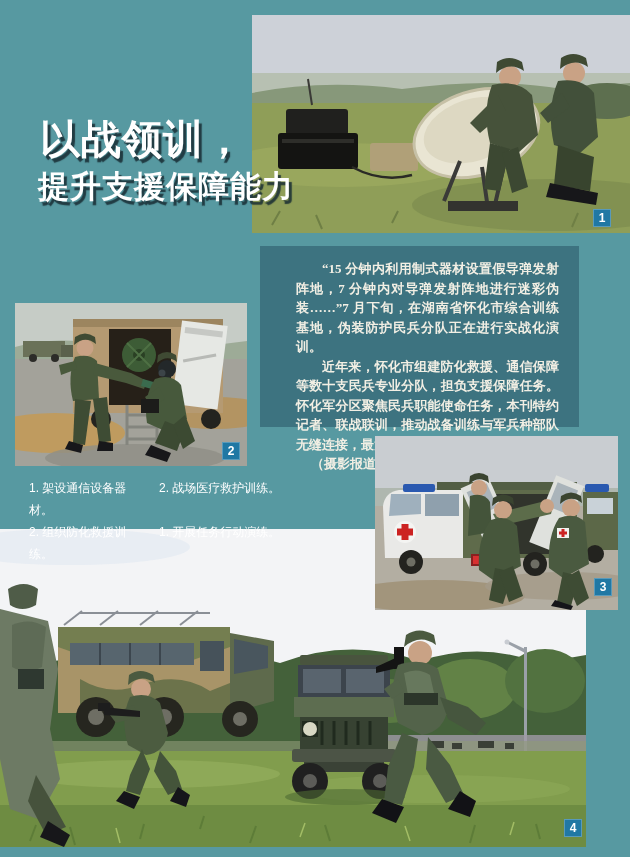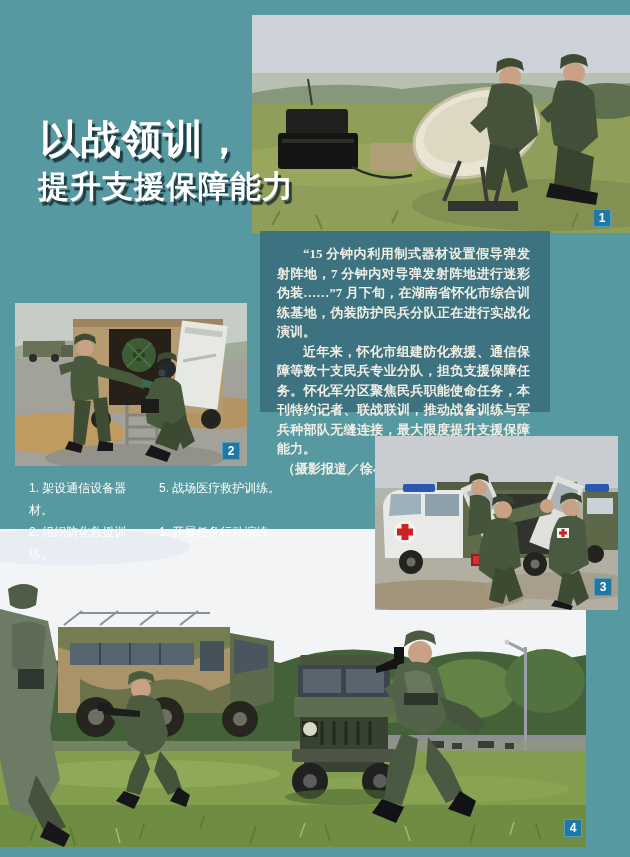--- a/index.html
+++ b/index.html
@@ -26,24 +26,24 @@
     color:#ffffff;
     font-family:"Liberation Serif", serif;
     font-weight:700;
     text-shadow:3px 4px 1px rgba(24,44,50,.85);
     z-index:5;
     letter-spacing:1px;
   }
   .title .l1{font-size:40px;line-height:48px;display:block;}
   .title .l2{font-size:31px;line-height:46px;display:block;margin-left:-2px;}
   .textblock{
-    position:absolute;left:260px;top:231px;width:290px;height:181px;
+    position:absolute;left:260px;top:246px;width:319px;height:181px;
     background:#3d7380;
     box-sizing:border-box;
-    padding:13px 20px 8px 17px;
+    padding:13px 20px 8px 36px;
     color:#f2efe4;
     font-family:"Liberation Serif", serif;
     font-weight:bold;
     font-size:13px;line-height:19.5px;
     text-align:justify;
   }
   .textblock p{margin:0;text-indent:2em;}
   .textblock .credit{
     text-indent:0;
     text-align:right;
@@ -403,18 +403,18 @@
         <path d="M188,136 l-6,30 14,4 8,-30 Z" fill="#3e4c34"></path>
         <path d="M204,134 l10,28 -12,8 -12,-28 Z" fill="#3e4c34"></path>
         <path d="M180,164 l18,6 -2,4 -20,-4 Z" fill="#15151a"></path>
       </g>
     </svg>
     <div class="badge" style="right:6px;bottom:14px;">3</div>
   </div>
 
   <div class="captions">
     <div>1. 架设通信设备器材。</div>
-    <div>5. 战场医疗救护训练。</div>
+    <div>2. 战场医疗救护训练。</div>
     <div>2. 组织防化救援训练。</div>
     <div>1. 开展任务行动演练。</div>
   </div>
 
 </div>
 
 </body></html>

